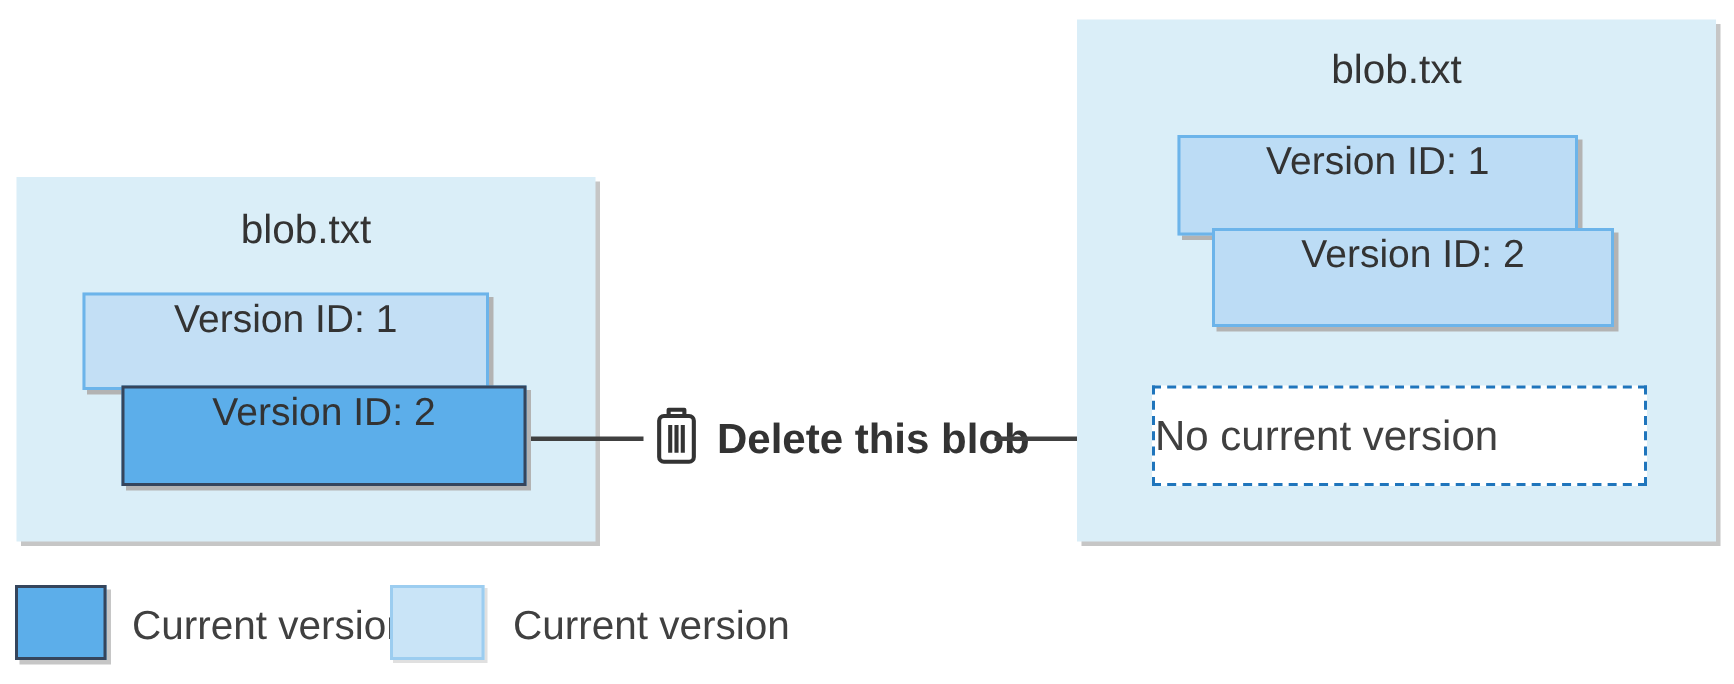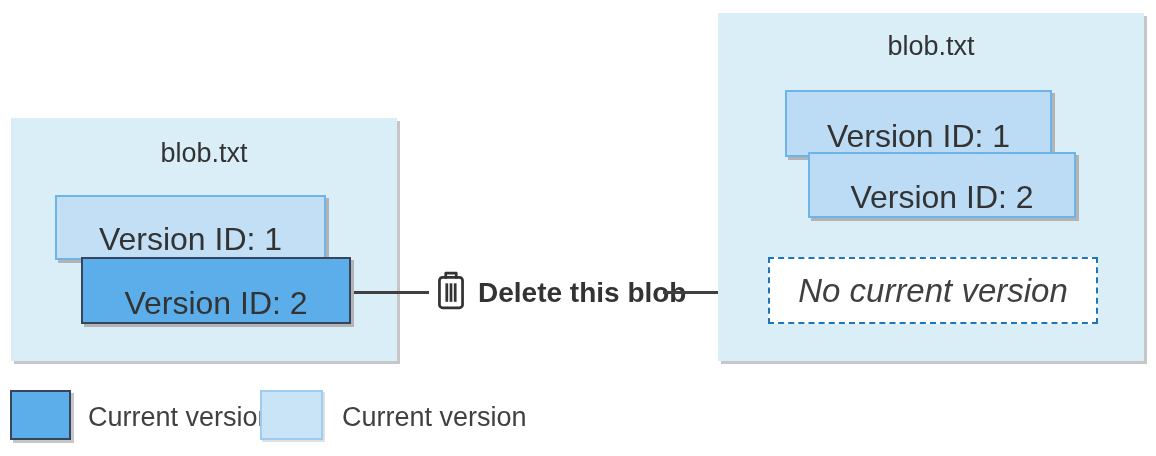--- a/index.html
+++ b/index.html
@@ -35,23 +35,23 @@
   .panel-title {
     position: absolute;
     left: 0; right: 0;
     text-align: center;
     font-size: 27px;
     color: var(--text-color);
   }
   .vbox {
     position: absolute;
     display: flex;
-    align-items: flex-end;
+    align-items: flex-start;
     justify-content: center;
-    font-size: 32px;
+    font-size: 26px;
     color: var(--text-color);
     box-shadow: 3px 3px 0 var(--shadow-color);
   }
   .vbox.previous {
     background: var(--previous-fill);
     border: 2px solid var(--previous-border);
   }
   .vbox.previous-right {
     background: var(--previous-fill-right);
     border: 2px solid var(--previous-border);
@@ -60,23 +60,22 @@
     background: var(--current-fill);
     border: 2px solid var(--current-border);
     z-index: 2;
   }
   .dashed-box {
     position: absolute;
     background: #ffffff;
     border: 2px dashed var(--dashed-border);
     display: flex;
     align-items: center;
-    justify-content: center;
-    font-size: 33px;
-    font-style: italic;
+    justify-content: flex-start;
+    font-size: 28px;
     color: var(--line-color);
   }
   .hline {
     position: absolute;
     height: 3px;
     background: var(--line-color);
   }
   .arrow-head {
     position: absolute;
     width: 0; height: 0;

